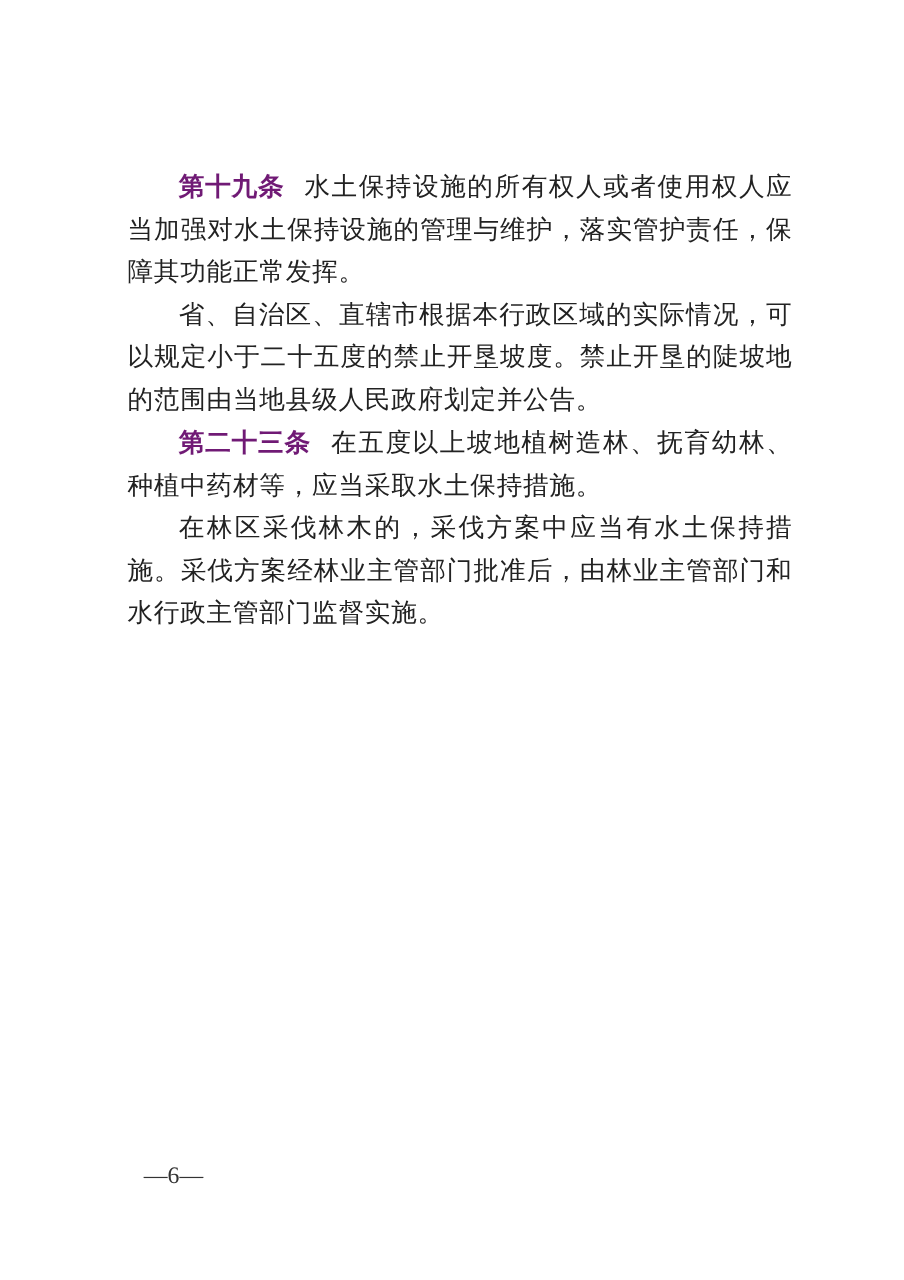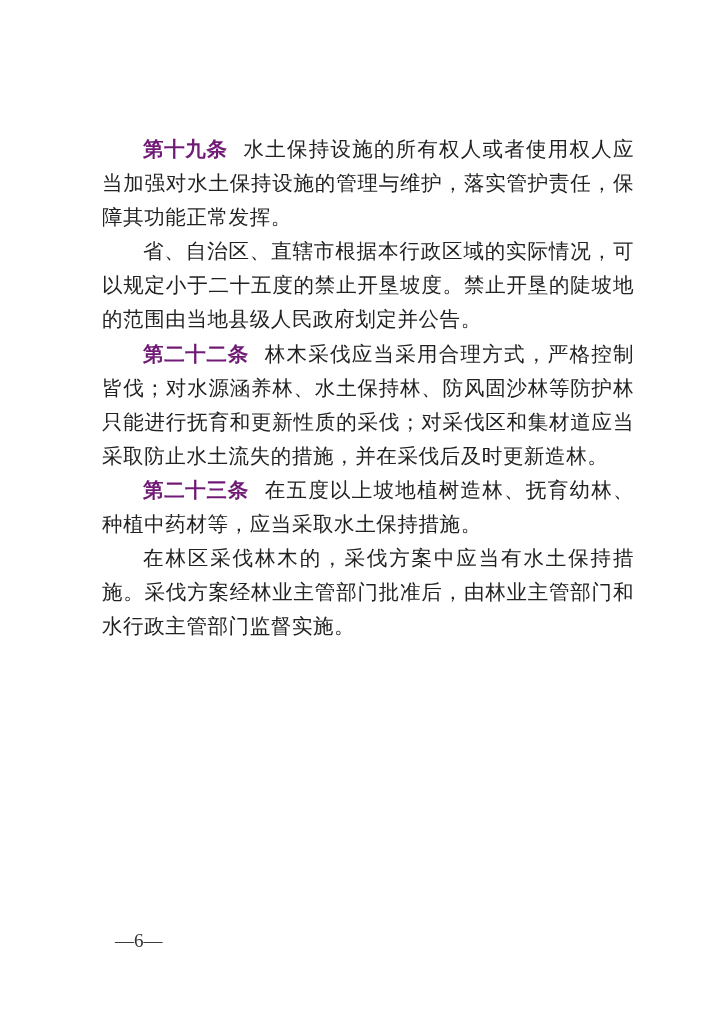--- a/index.html
+++ b/index.html
@@ -47,18 +47,17 @@
     color: #333333;
     letter-spacing: 0;
   }
 </style>
 </head>
 <body>
 
 <div class="page">
   <p class="para"><span class="article-num">第十九条</span><span>水土保持设施的所有权人或者使用权人应当加强对水土保持设施的管理与维护，落实管护责任，保障其功能正常发挥。</span></p>
   <p class="para"><span>省、自治区、直辖市根据本行政区域的实际情况，可以规定小于二十五度的禁止开垦坡度。禁止开垦的陡坡地的范围由当地县级人民政府划定并公告。</span></p>
-  <p class="para"><span class="article-num">第二十二条</span><span>林木采伐应当采用合理方式，严格控制皆伐；对水源涵养林、水土保持林、防风固沙林等防护林只能进行抚育和更新性质的采伐；对采伐区和集材道应当采取防止水土流失的措施，并在采伐后及时更新造林。</span></p>
   <p class="para"><span class="article-num">第二十三条</span><span>在五度以上坡地植树造林、抚育幼林、种植中药材等，应当采取水土保持措施。</span></p>
   <p class="para"><span>在林区采伐林木的，采伐方案中应当有水土保持措施。采伐方案经林业主管部门批准后，由林业主管部门和水行政主管部门监督实施。</span></p>
 </div>
 
 <div class="page-number">—6—</div>
 
 </body></html>

